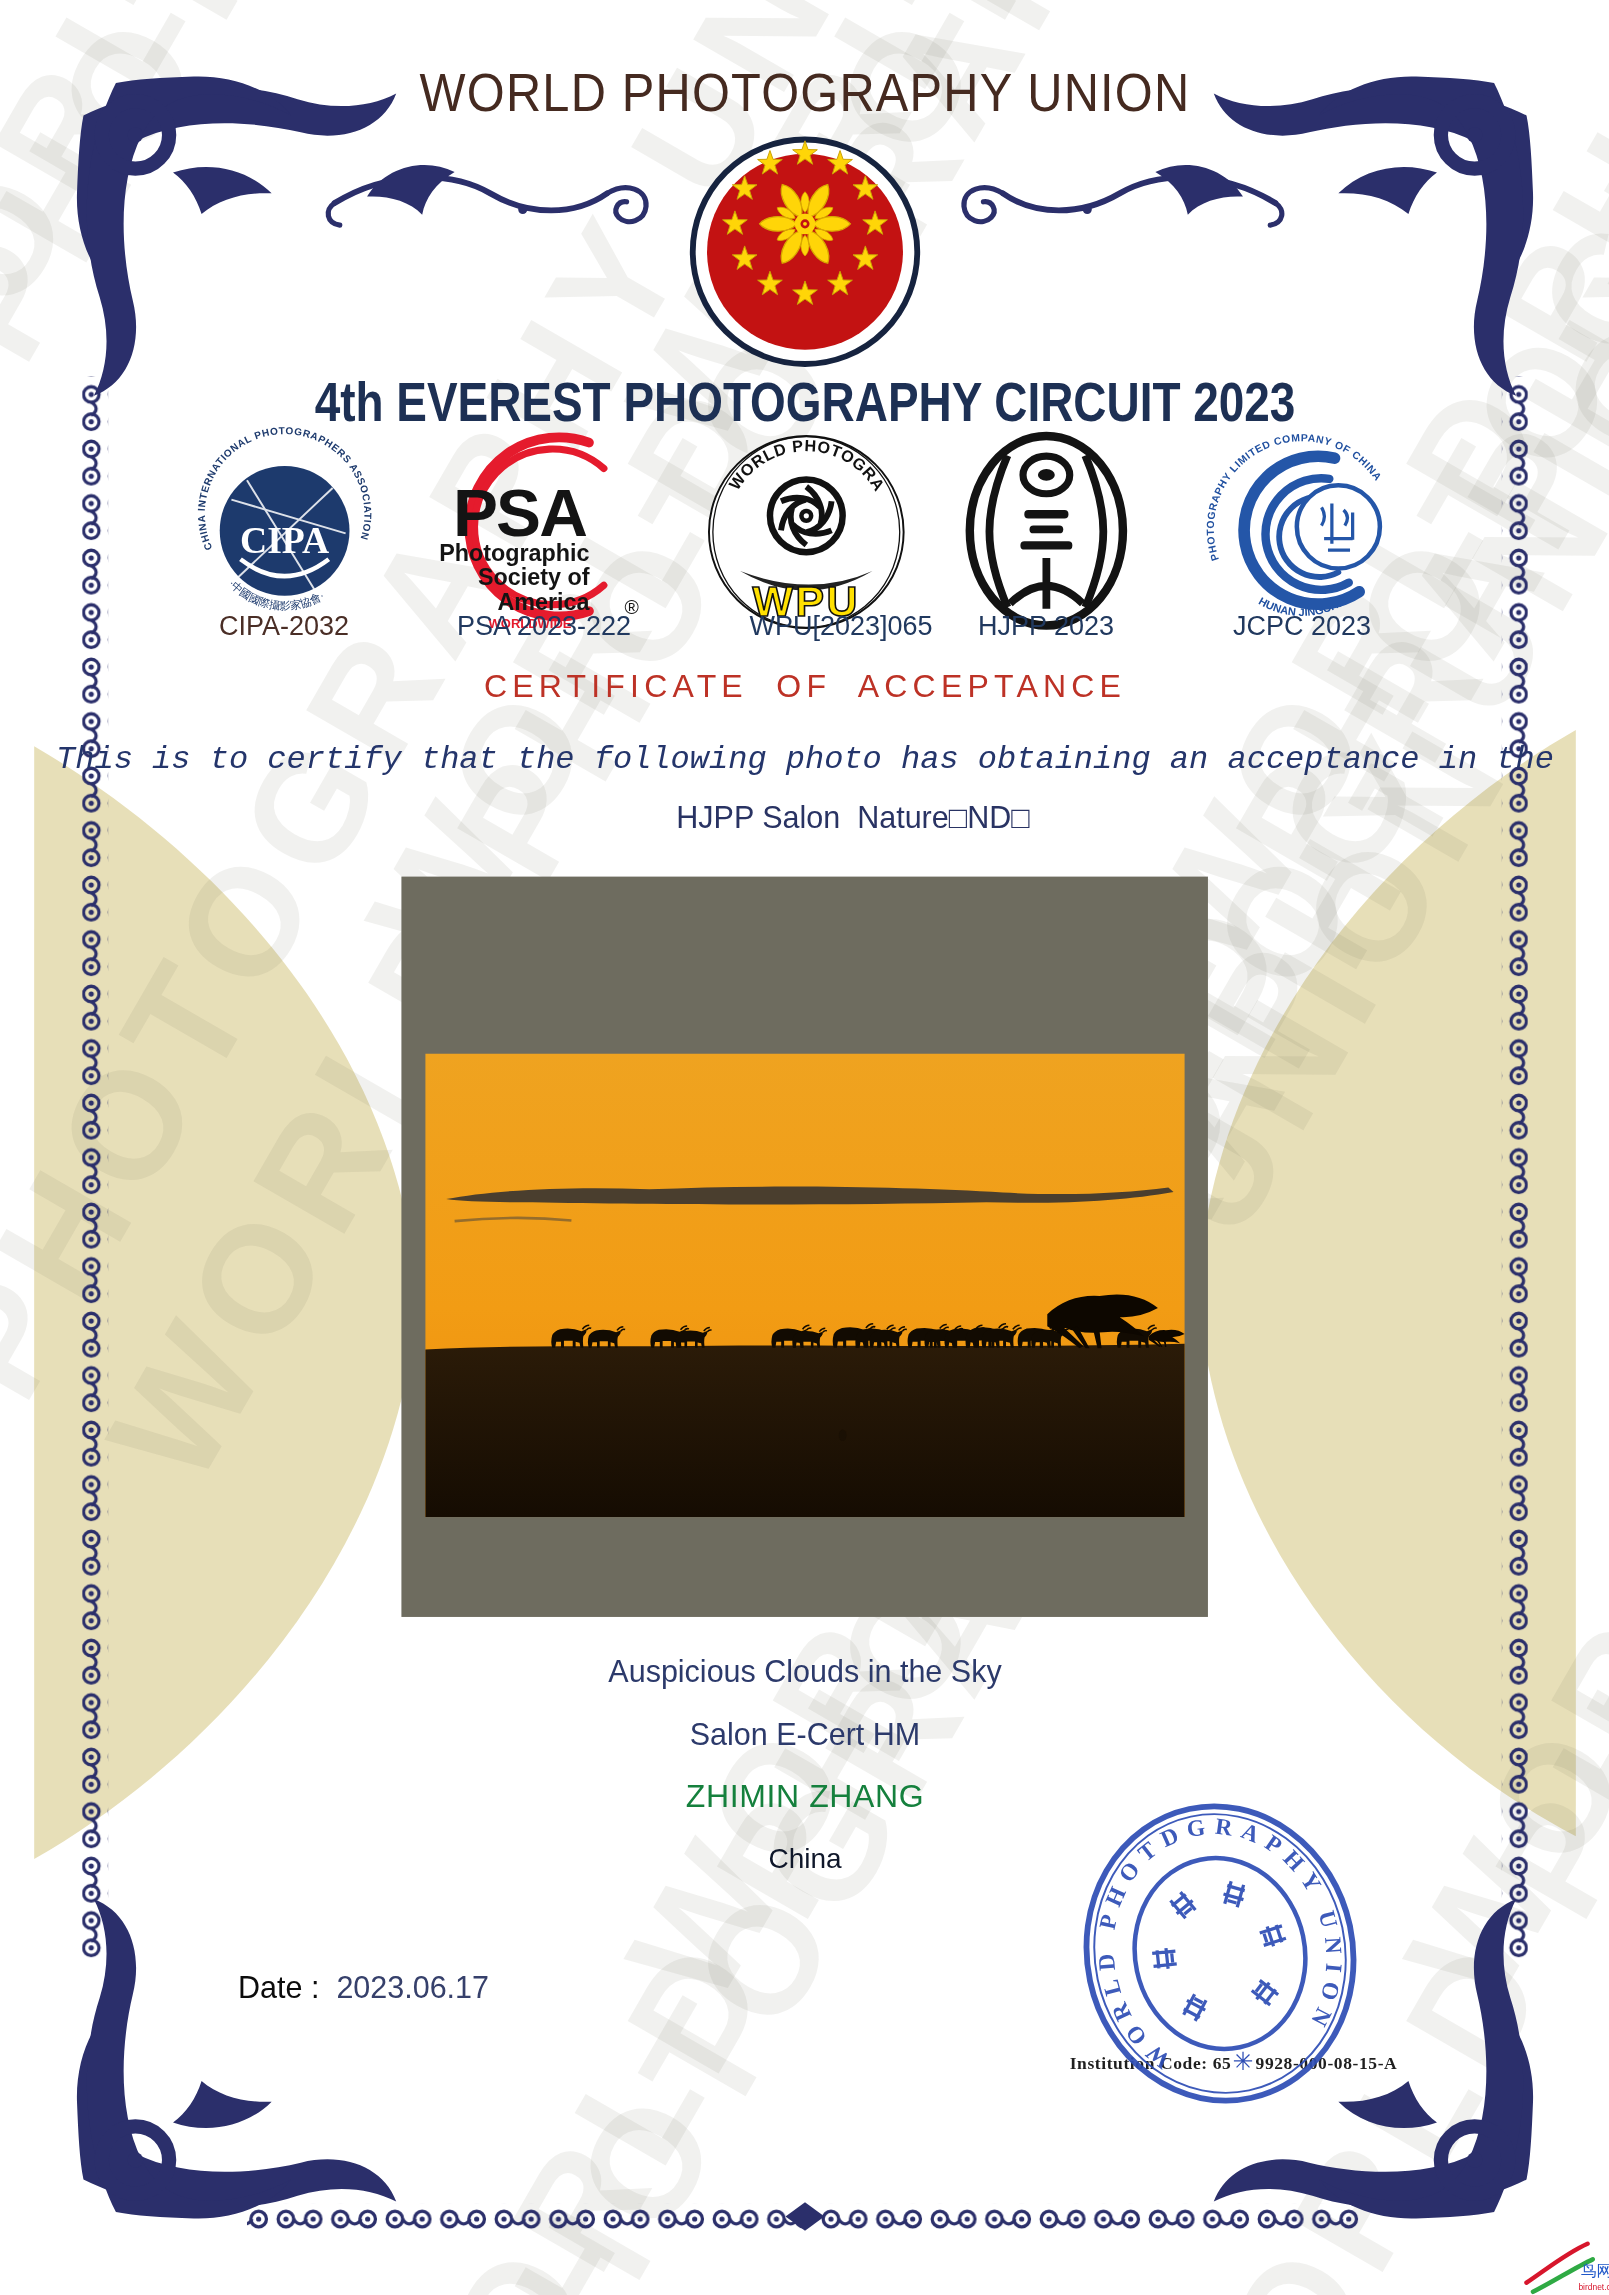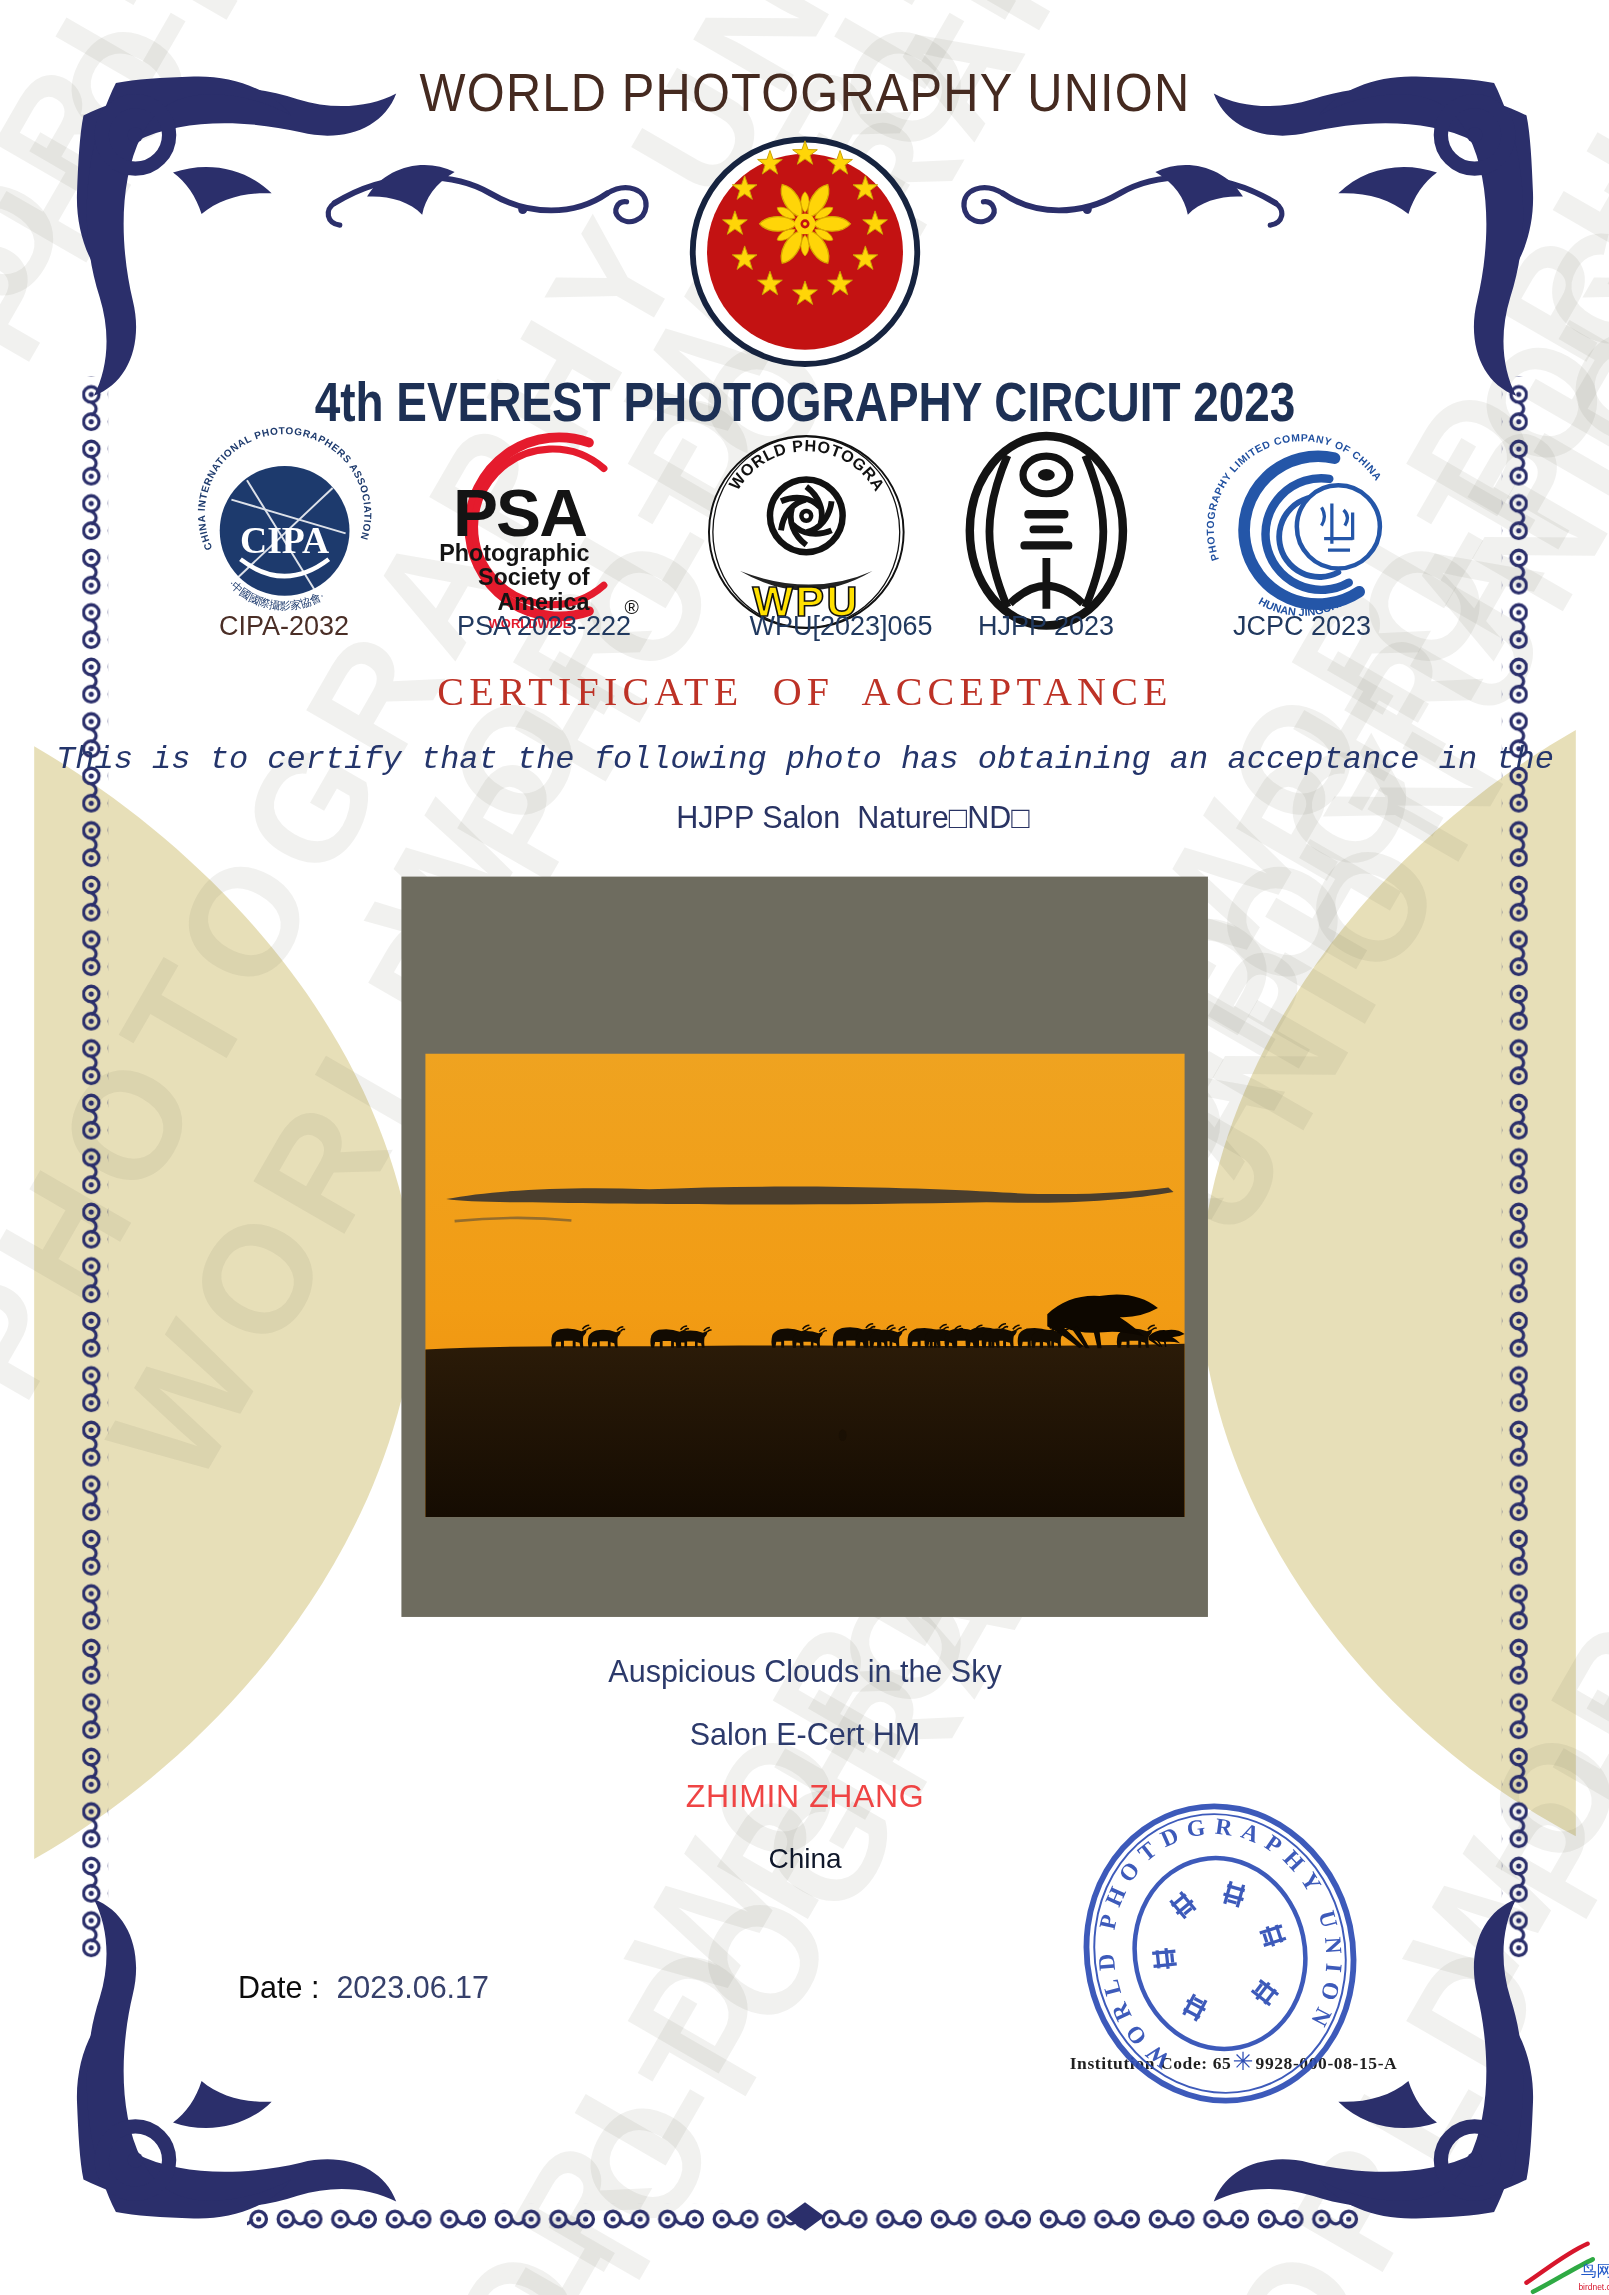--- a/index.html
+++ b/index.html
@@ -8,26 +8,26 @@
     font-family:"Liberation Sans", sans-serif;overflow:hidden;
   }
   svg{display:block;}
   #bg{position:absolute;left:0;top:0;z-index:0;}
   .txt{position:absolute;left:0;width:1610px;text-align:center;z-index:2;}
   .wm{font-family:"Liberation Sans",sans-serif;font-weight:bold;font-size:235px;letter-spacing:20px;fill:#6f6854;fill-opacity:0.095;}
   #org-title{top:62px;font-size:53px;color:#452a20;transform:scaleX(.92);transform-origin:center;letter-spacing:1.3px;}
   #event-title{top:369px;font-size:56px;font-weight:bold;color:#1d3054;transform:scaleX(.82);transform-origin:center;}
   .logo-label{position:absolute;top:611px;transform:translateX(-50%);font-size:27px;color:#21395f;z-index:2;}
   #label-cipa{color:#4a2e26;}
-  #heading{top:668px;font-family:Liberation Serif, serif;font-size:40px;letter-spacing:5.2px;word-spacing:14.3px;color:#bd3226;}
+  #heading{top:668px;font-family:Liberation Sans, sans-serif;font-size:32px;letter-spacing:5.2px;word-spacing:14.3px;color:#bd3226;}
   #statement{top:741px;font-family:Liberation Mono, monospace;font-style:italic;font-size:32px;color:#24356b;}
   #salon-line{top:800px;font-size:30.5px;color:#293363;white-space:pre;padding-left:48px;}
   #photo-title{top:1654px;font-size:30.5px;color:#2c3a6b;}
   #award{top:1717px;font-size:30.5px;color:#2c3a6b;}
-  #author{top:1778px;font-size:32px;color:#ef4444;letter-spacing:0.6px;}
+  #author{top:1778px;font-size:32px;color:#15803d;letter-spacing:0.6px;}
   #country{top:1843px;font-size:28px;color:#0f172a;}
   #date-line{position:absolute;left:238px;top:1970px;font-size:30.5px;z-index:2;}
   #date-line .lbl{color:#0c0c0c;}
   #date-line .val{color:#36406b;margin-left:17px;}
   #inst-line{position:absolute;left:1003px;top:2050px;width:461px;text-align:center;z-index:1;
     font-family:"Liberation Serif",serif;font-weight:bold;font-size:17.5px;color:#1f1f1f;letter-spacing:0.6px;}
   #inst-line .mark{color:#2d4db5;font-family:"DejaVu Sans",sans-serif;font-size:25px;font-weight:normal;
     display:inline-block;vertical-align:middle;margin:0 1.3px;position:relative;top:-2.6px;}
   #stamp-box{position:absolute;left:1058px;top:1785px;z-index:3;}
   .sr{opacity:0;position:absolute;}

